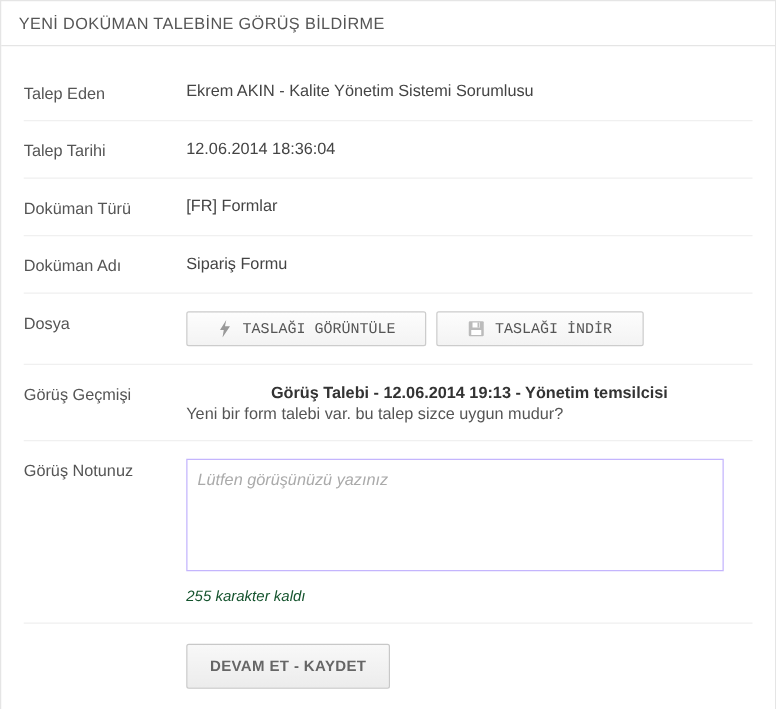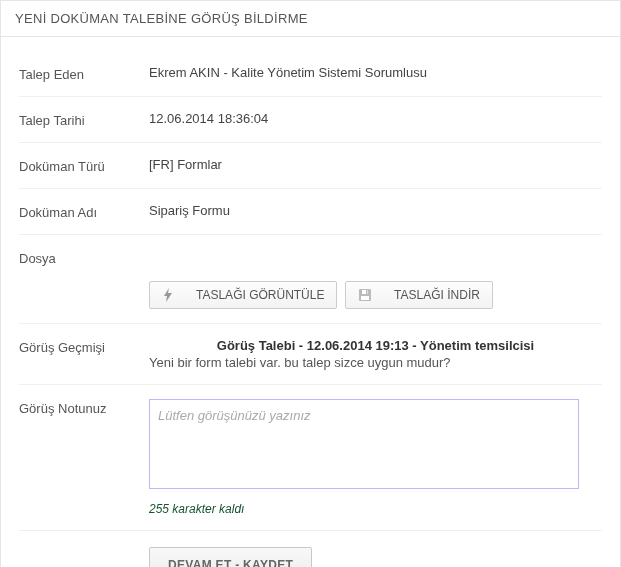--- a/index.html
+++ b/index.html
@@ -39,31 +39,31 @@
       padding-top: 2px;
     }
     .value-col {
       flex: 1;
       color: #444;
       font-size: 13px;
     }
     .btn {
       display: inline-flex;
       align-items: center;
-      gap: 22px;
+      gap: 8px;
       border: 1px solid #ccc;
       background: linear-gradient(#fdfdfd, #f3f3f3);
       color: #555;
-      padding: 6px 12px;
+      padding: 6px 24px;
       font-size: 12px;
       cursor: pointer;
       border-radius: 2px;
-      font-family: Liberation Sans, sans-serif;
+      font-family: Liberation Mono, monospace;
     }
-    .btn + .btn { margin-left: 4px; margin-top: 32px; }
+    .btn + .btn { margin-left: 4px; }
     .history-title {
       font-weight: bold;
       color: #333;
       margin-bottom: 2px;
       text-align: center;
     }
     .history-msg {
       color: #555;
     }
     textarea {

